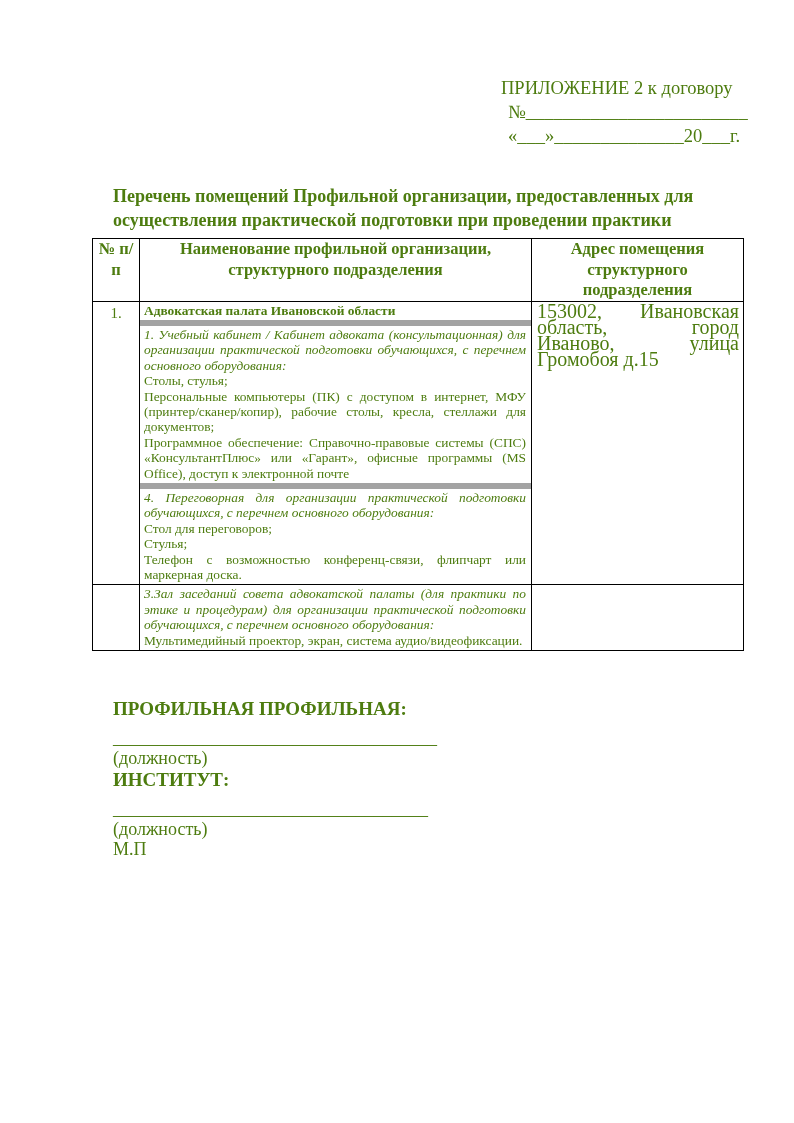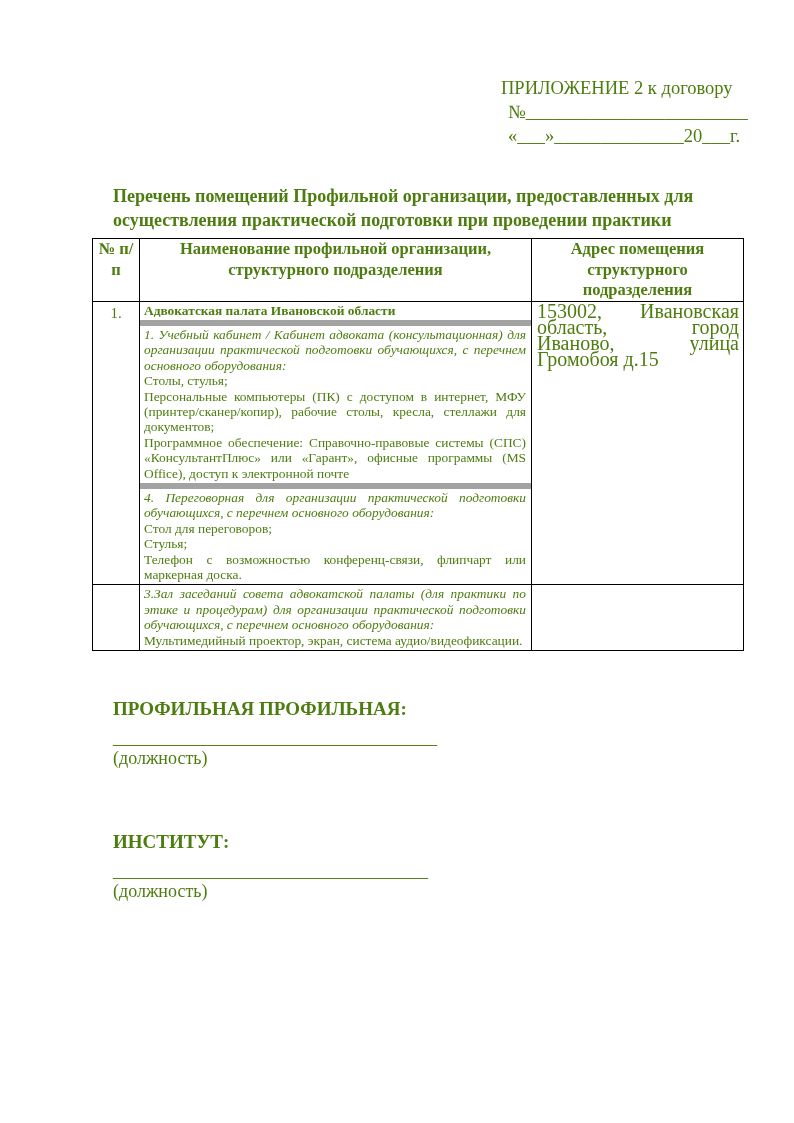--- a/index.html
+++ b/index.html
@@ -35,21 +35,21 @@
   .subcell { padding: 1px 5px 2px 4px; border-top: 6px solid #a3a3a3; }
   .subcell.first { border-top: none; }
   .org-name { font-weight: bold; }
   .name-cell p, .addr-cell { margin: 0; text-align: justify; }
   p.caption { font-style: italic; }
   td.addr-cell { font-size: 20px; line-height: 16px; padding: 1px 4px 2px 5px; }
 
   
   .sig-block { margin-left: 21px; font-size: 18px; line-height: 20px; }
   .sig-block.first { margin-top: 46px; }
-  .sig-block.second { margin-top: 62px; }
+  .sig-block.second { }
   .sig-heading { font-weight: bold; font-size: 19px; line-height: 23px; margin-bottom: 8px; }
   .sig-line { letter-spacing: 0; }
 </style>
 </head>
 <body>
 
 <div class="page">
   <div class="content">
 
     <div class="hdr-block">
@@ -109,16 +109,17 @@
     <div class="sig-block first">
       <div class="sig-heading">ПРОФИЛЬНАЯ ПРОФИЛЬНАЯ:</div>
       <div class="sig-line">____________________________________</div>
       <div>(должность)</div>
     </div>
 
     <div class="sig-block second">
       <div class="sig-heading">ИНСТИТУТ:</div>
       <div class="sig-line">___________________________________</div>
       <div>(должность)</div>
+      <div>М.П</div>
     </div>
 
   </div>
 </div>
 
 </body></html>

